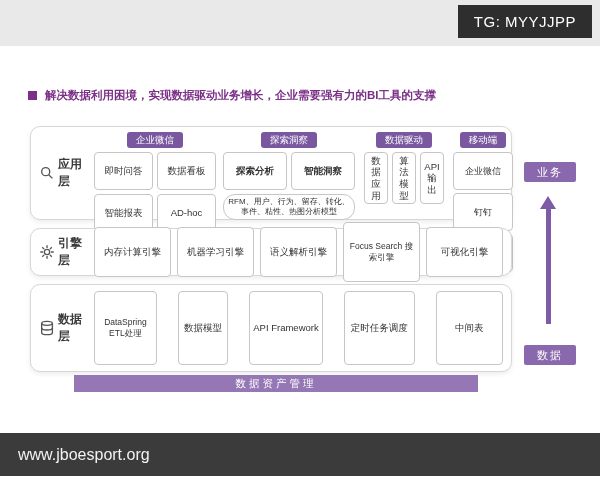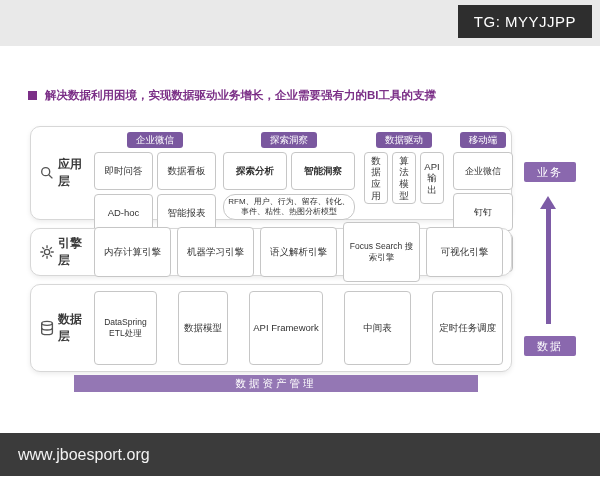--- a/index.html
+++ b/index.html
@@ -48,21 +48,21 @@
   .drow{display:flex;gap:21px;flex:1;min-width:0;}
   .drow .box{min-height:30px;}
 
   .asset-bar{position:absolute;left:74px;top:375px;width:404px;height:17px;
              background:var(--purple_bar,#9477b4);color:#fff;font-size:10.5px;display:flex;
              align-items:center;justify-content:center;letter-spacing:3px;}
 
   .side-badge{position:absolute;left:524px;width:52px;height:20px;background:var(--purple_side,#8a68ae);
               color:#fff;font-size:11px;display:flex;align-items:center;justify-content:center;
               border-radius:2px;letter-spacing:2px;}
-  .biz{top:162px;} .dat{top:336px;}
+  .biz{top:162px;} .dat{top:345px;}
   .arrow{position:absolute;left:540px;top:196px;width:16px;height:128px;display:flex;
          flex-direction:column;align-items:center;}
   .arrow-head{width:0;height:0;border-left:8px solid transparent;border-right:8px solid transparent;
               border-bottom:13px solid var(--arrow,#7d5ba6);}
   .arrow-stem{width:5px;flex:1;background:var(--arrow,#7d5ba6);}
 
   .footer-band{position:absolute;left:0;top:433px;width:600px;height:43px;background:var(--footer_bg,#3b3b3b);
                color:#f2f2f2;display:flex;align-items:center;padding-left:18px;box-sizing:border-box;
                font-size:16px;}
 </style>
@@ -85,22 +85,22 @@
           <line x1="14.5" y1="14.5" x2="20" y2="20"></line>
       </svg>
       <span>应用层</span>
     </div>
 
     <div class="group g1">
       <div class="group-header">企业微信</div>
       <div class="grid2">
         <div class="box">即时问答</div>
         <div class="box">数据看板</div>
+        <div class="box">智能报表</div>
         <div class="box">AD-hoc</div>
-        <div class="box">智能报表</div>
       </div>
     </div>
 
     <div class="group g2">
       <div class="group-header">探索洞察</div>
       <div class="row2">
         <div class="box">探索分析</div>
         <div class="box">智能洞察</div>
       </div>
       <div class="box note">RFM、用户、行为、留存、转化、事件、粘性、热图分析模型</div>
@@ -149,22 +149,22 @@
         <path d="M4 5v7c0 1.7 3.6 3 8 3s8-1.3 8-3V5"></path>
         <path d="M4 12v7c0 1.7 3.6 3 8 3s8-1.3 8-3v-7"></path>
       </svg>
       <span>数据层</span>
     </div>
     <div class="data-rows">
       <div class="drow">
         <div class="box small" style="flex:0 1 78px">DataSpring ETL处理</div>
         <div class="box" style="flex:0 1 62px">数据模型</div>
         <div class="box" style="flex:0 1 92px">API Framework</div>
+        <div class="box" style="flex:0 1 88px">定时任务调度</div>
         <div class="box" style="flex:0 1 84px">中间表</div>
-        <div class="box" style="flex:0 1 88px">定时任务调度</div>
       </div>
     </div>
   </div>
 
   <div class="asset-bar">数据资产管理</div>
 
   <div class="side-badge biz">业务</div>
   <div class="arrow">
     <div class="arrow-head"></div>
     <div class="arrow-stem"></div>

